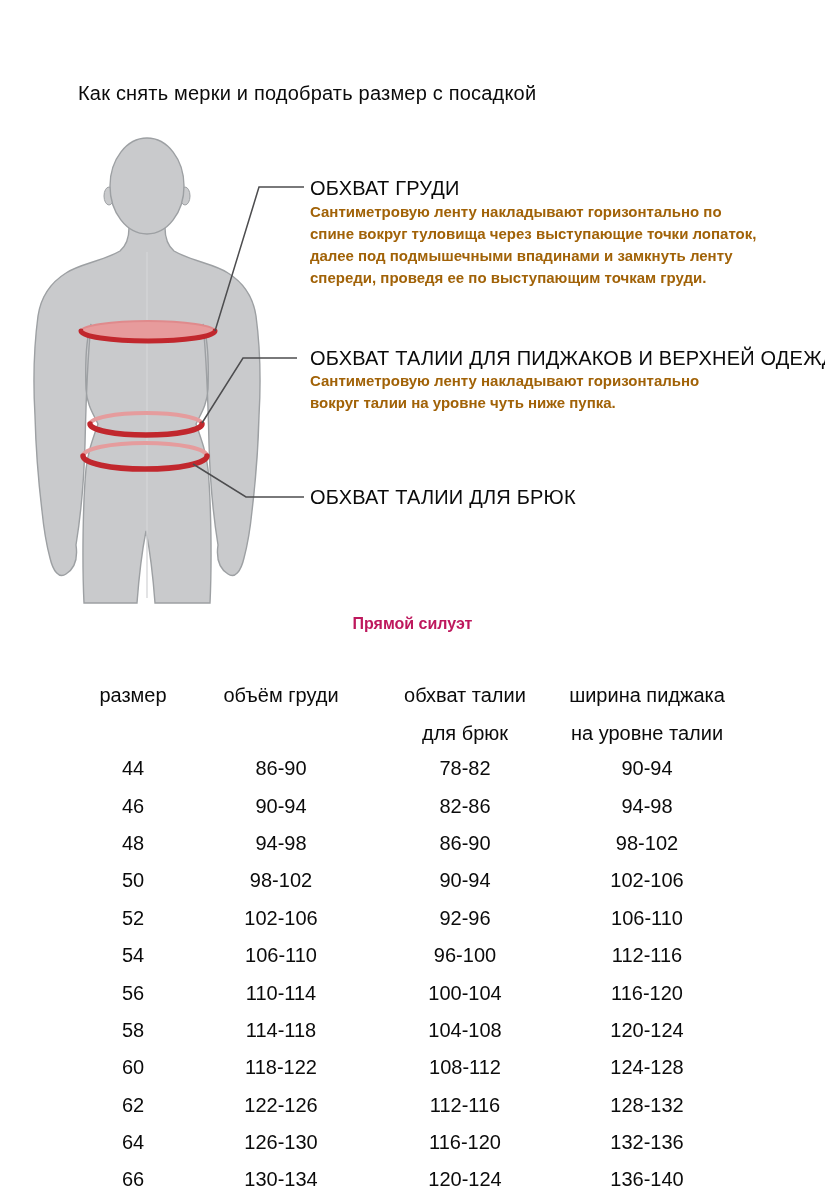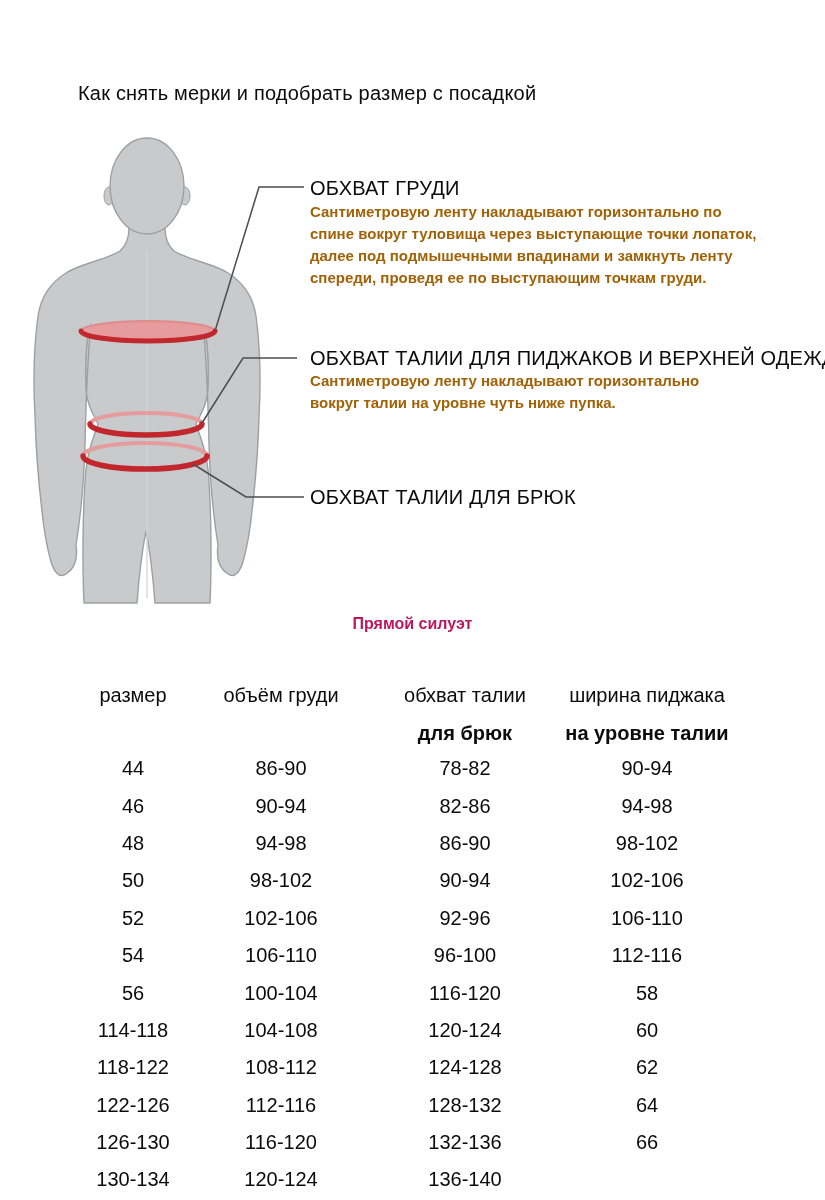--- a/index.html
+++ b/index.html
@@ -40,21 +40,21 @@
     left:80px;width:660px;
     display:grid;
     grid-template-columns:106px 190px 178px 186px;
     margin-top:21px;
   }
   .tbl-cell{
     text-align:center;font-size:20px;color:#0b0b0b;
     display:flex;align-items:center;justify-content:center;
   }
   #table-header-1{top:661px;height:26px;}
-  #table-header-2{top:699px;height:26px;font-weight:bold;}
+  #table-header-2{top:699px;height:26px;}
   #table-rows{
     top:729px;height:449px;
     grid-auto-rows:37.4px;
   }
 </style>
 </head>
 <body>
 
 <div id="page">
 
@@ -166,20 +166,21 @@
     <div class="tbl-cell">102-106</div>
     <div class="tbl-cell">92-96</div>
     <div class="tbl-cell">106-110</div>
 
     <div class="tbl-cell">54</div>
     <div class="tbl-cell">106-110</div>
     <div class="tbl-cell">96-100</div>
     <div class="tbl-cell">112-116</div>
 
     <div class="tbl-cell">56</div>
+    <div class="tbl-cell">110-114</div>
     <div class="tbl-cell">100-104</div>
     <div class="tbl-cell">116-120</div>
 
     <div class="tbl-cell">58</div>
     <div class="tbl-cell">114-118</div>
     <div class="tbl-cell">104-108</div>
     <div class="tbl-cell">120-124</div>
 
     <div class="tbl-cell">60</div>
     <div class="tbl-cell">118-122</div>

